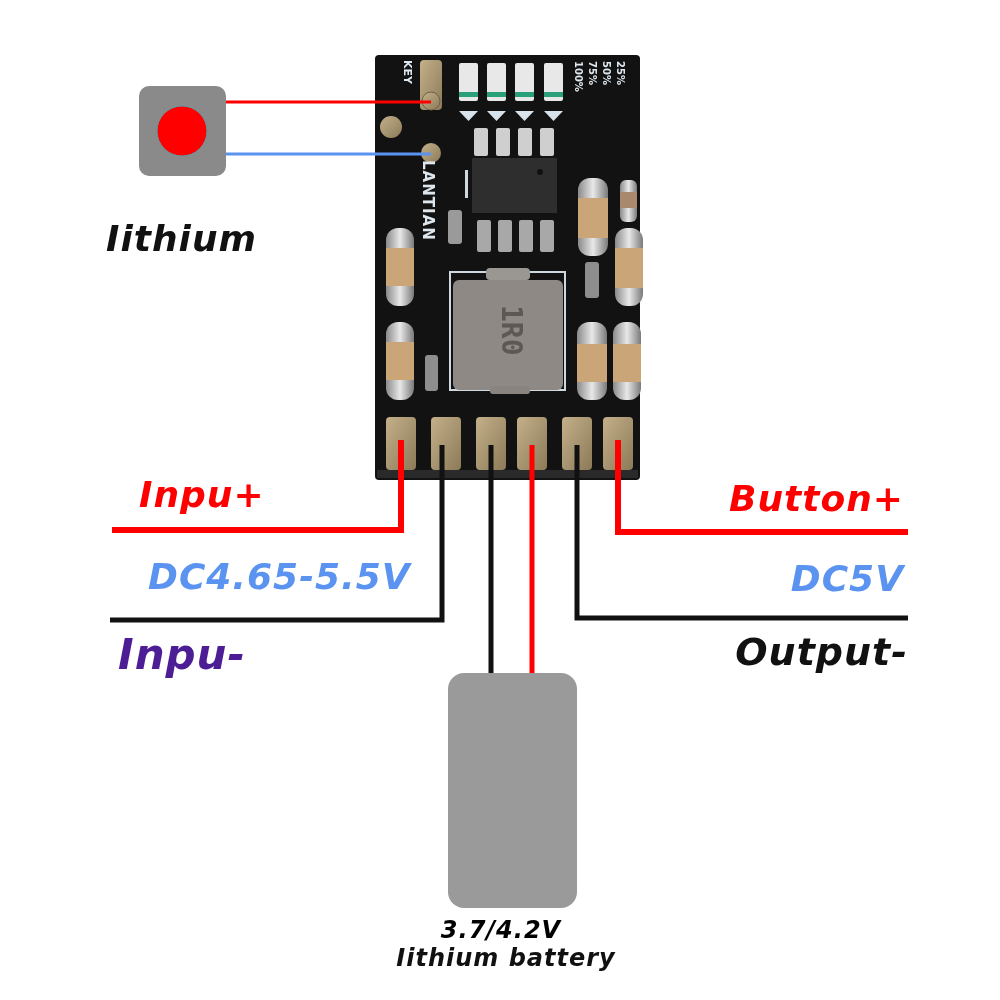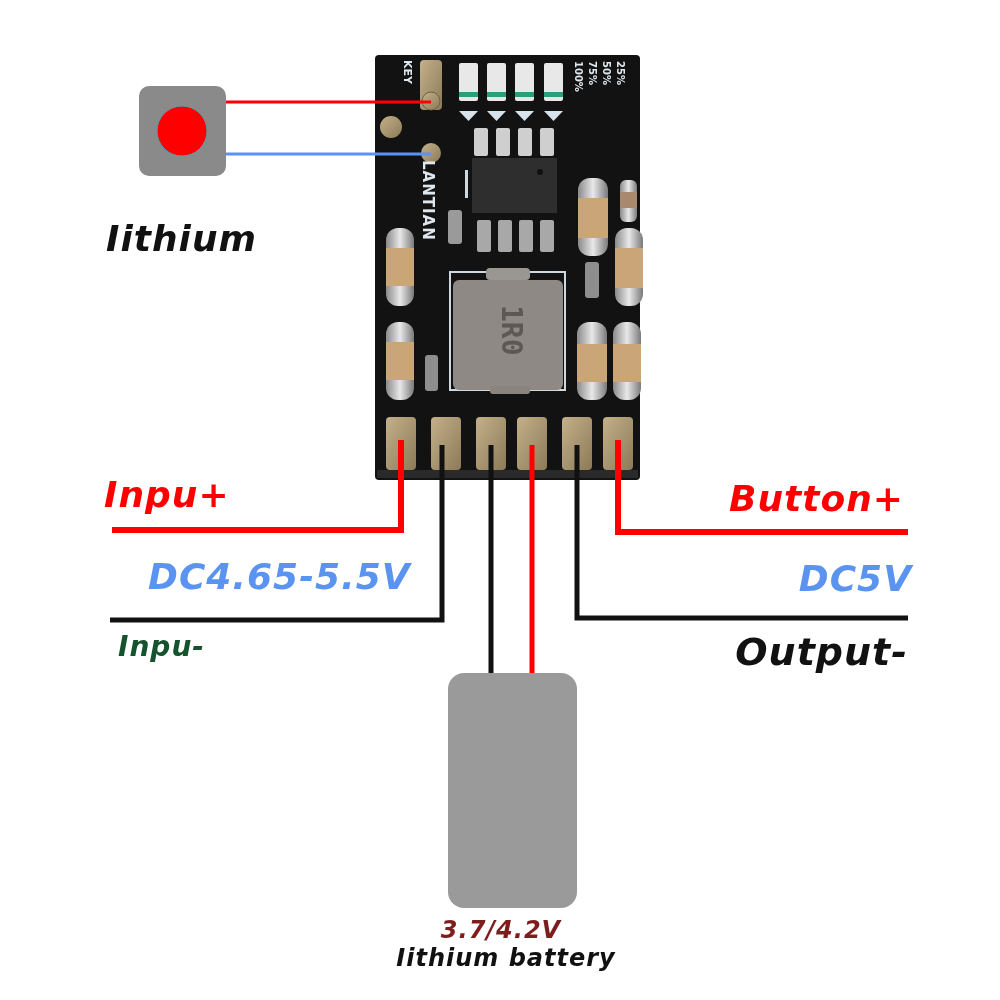--- a/index.html
+++ b/index.html
@@ -2,27 +2,27 @@
 <html><head>
 <meta charset="utf-8">
 <style>
   html, body { margin: 0; padding: 0; background: #ffffff; }
   body { width: 1000px; height: 1000px; position: relative; overflow: hidden;
          font-family: "DejaVu Sans", sans-serif; }
   #stage { position: absolute; left: 0; top: 0; width: 1000px; height: 1000px; }
   .lbl { position: absolute; font-family: "DejaVu Sans", sans-serif; font-weight: bold;
          font-style: italic; white-space: nowrap; letter-spacing: 1px; }
   #lbl-button { left: 106px; top: 218px; font-size: 36px; color: #111; }
-  #lbl-inplus { left: 104px; top: 474px; font-size: 36px; }
+  #lbl-inplus { left: 139px; top: 474px; font-size: 36px; }
   #lbl-involt { left: 112px; top: 556px; font-size: 36px; }
-  #lbl-inminus { left: 118px; top: 630px; font-size: 28px; color: #14532d; }
+  #lbl-inminus { left: 118px; top: 630px; font-size: 42px; color: #4c1d95; }
   #lbl-outplus { right: 96px; top: 478px; font-size: 36px; }
-  #lbl-outvolt { right: 88px; top: 558px; font-size: 36px; }
+  #lbl-outvolt { right: 96px; top: 558px; font-size: 36px; }
   #lbl-outminus { right: 92px; top: 630px; font-size: 38px; color: #111; }
-  #lbl-batt1 { left: 0; width: 1000px; text-align: center; top: 916px; font-size: 24px; color: #7f1d1d; padding-left: 2px; box-sizing: border-box;}
+  #lbl-batt1 { left: 0; width: 1000px; text-align: center; top: 916px; font-size: 24px; color: #000000; padding-left: 2px; box-sizing: border-box;}
   #lbl-batt2 { left: 0; width: 1000px; text-align: center; top: 944px; font-size: 24px; color: #111; padding-left: 12px; box-sizing: border-box; font-style: italic;}
   .silk { position: absolute; color: #dfe7ee; font-family: "DejaVu Sans", sans-serif;
           font-weight: bold; white-space: nowrap; transform-origin: left top; }
 </style>
 </head>
 <body>
 
 <svg id="stage" width="1000" height="1000" viewBox="0 0 1000 1000">
   <defs>
     <linearGradient id="capg" x1="0" x2="1" y1="0" y2="0">

